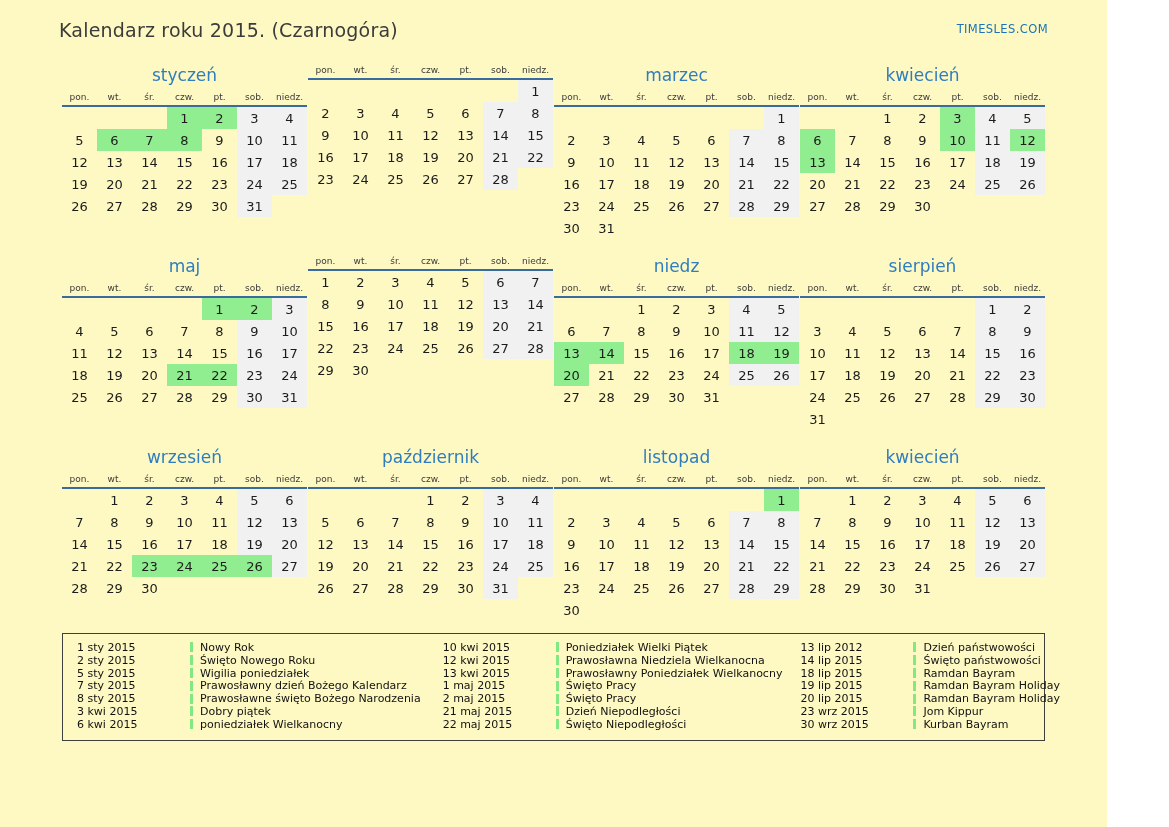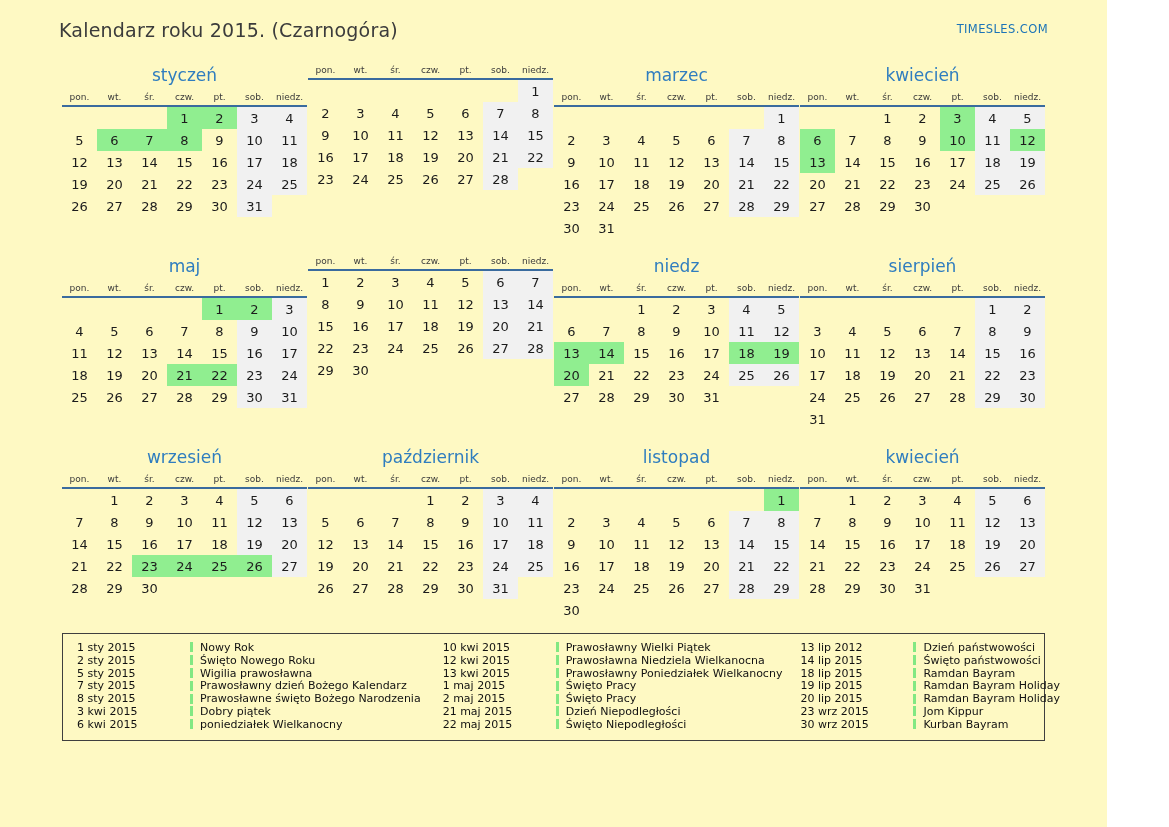--- a/index.html
+++ b/index.html
@@ -647,21 +647,21 @@
           <div class="legend-name">Nowy Rok</div>
         </div>
         <div class="legend-row">
           <div class="legend-date">2 sty 2015</div>
           <div class="legend-bar"></div>
           <div class="legend-name">Święto Nowego Roku</div>
         </div>
         <div class="legend-row">
           <div class="legend-date">5 sty 2015</div>
           <div class="legend-bar"></div>
-          <div class="legend-name">Wigilia prawosławna</div>
+          <div class="legend-name">Wigilia poniedziałek</div>
         </div>
         <div class="legend-row">
           <div class="legend-date">7 sty 2015</div>
           <div class="legend-bar"></div>
           <div class="legend-name">Prawosławny dzień Bożego Kalendarz</div>
         </div>
         <div class="legend-row">
           <div class="legend-date">8 sty 2015</div>
           <div class="legend-bar"></div>
           <div class="legend-name">Prawosławne święto Bożego Narodzenia</div>
@@ -674,21 +674,21 @@
         <div class="legend-row">
           <div class="legend-date">6 kwi 2015</div>
           <div class="legend-bar"></div>
           <div class="legend-name">poniedziałek Wielkanocny</div>
         </div>
       </div>
       <div class="legend-col">
         <div class="legend-row">
           <div class="legend-date">10 kwi 2015</div>
           <div class="legend-bar"></div>
-          <div class="legend-name">Prawosławny Wielki Piątek</div>
+          <div class="legend-name">Poniedziałek Wielki Piątek</div>
         </div>
         <div class="legend-row">
           <div class="legend-date">12 kwi 2015</div>
           <div class="legend-bar"></div>
           <div class="legend-name">Prawosławna Niedziela Wielkanocna</div>
         </div>
         <div class="legend-row">
           <div class="legend-date">13 kwi 2015</div>
           <div class="legend-bar"></div>
           <div class="legend-name">Prawosławny Poniedziałek Wielkanocny</div>

